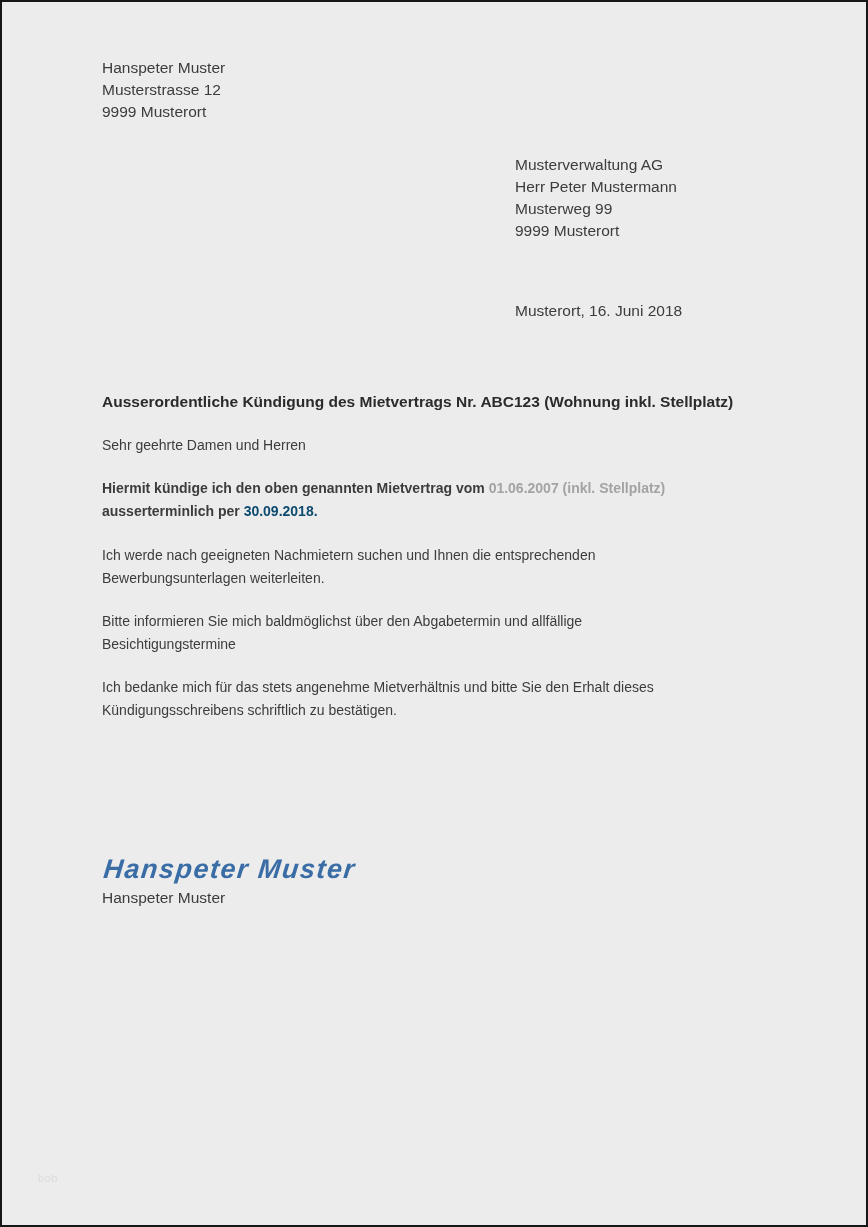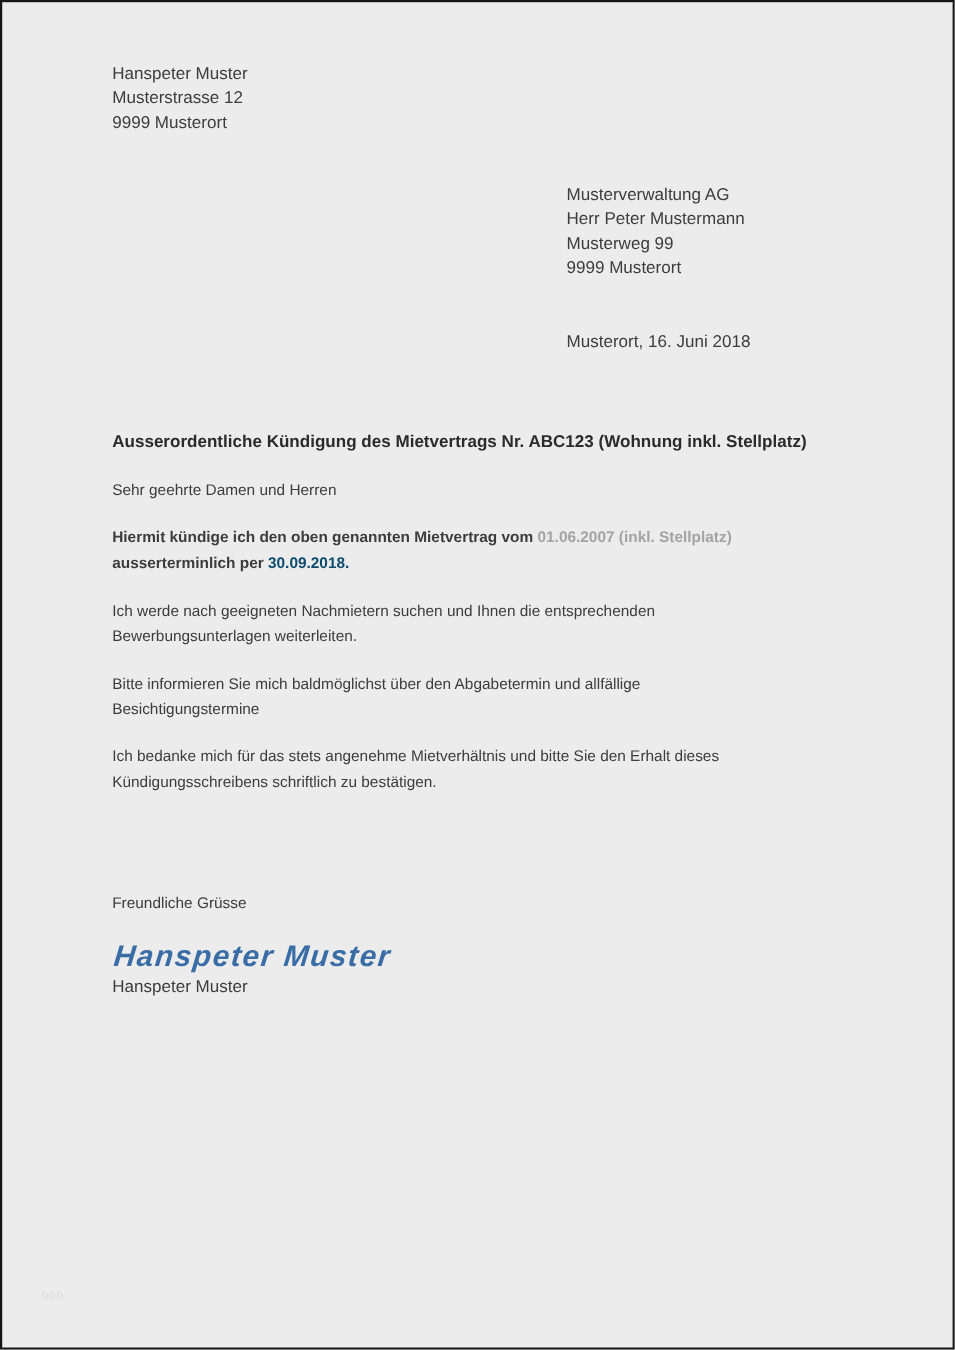--- a/index.html
+++ b/index.html
@@ -27,21 +27,21 @@
   }
   .body-text {
     position: absolute;
     left: 100px;
     width: 672px;
     font-size: 14px;
     line-height: 23px;
     white-space: pre-line;
   }
   .sender    { left: 100px; top: 55px; }
-  .recipient { left: 513px; top: 165px; }
+  .recipient { left: 513px; top: 152px; }
   .dateline  { left: 513px; top: 298px; }
   .subject   {
     position: absolute;
     left: 100px; top: 388px;
     width: 690px;
     font-size: 15.5px;
     font-weight: bold;
     color: #2b2b2b;
     line-height: 23px;
   }
@@ -101,21 +101,20 @@
 
   <div class="body-text para3">Bitte informieren Sie mich baldmöglichst über den Abgabetermin und allfällige
 Besichtigungstermine</div>
 
   <div class="body-text para2">Ich werde nach geeigneten Nachmietern suchen und Ihnen die entsprechenden
 Bewerbungsunterlagen weiterleiten.</div>
 
   <div class="body-text para4">Ich bedanke mich für das stets angenehme Mietverhältnis und bitte Sie den Erhalt dieses
 Kündigungsschreibens schriftlich zu bestätigen.</div>
 
-  <div class="body-text closing">Freundliche Grüsse</div>
 
   <div class="signature-script" style="color: rgb(58, 109, 166);">Hanspeter Muster</div>
 
   <div class="signature-printed">Hanspeter Muster</div>
 
   <div class="watermark">bob</div>
 
 </div>
 
 </body></html>

